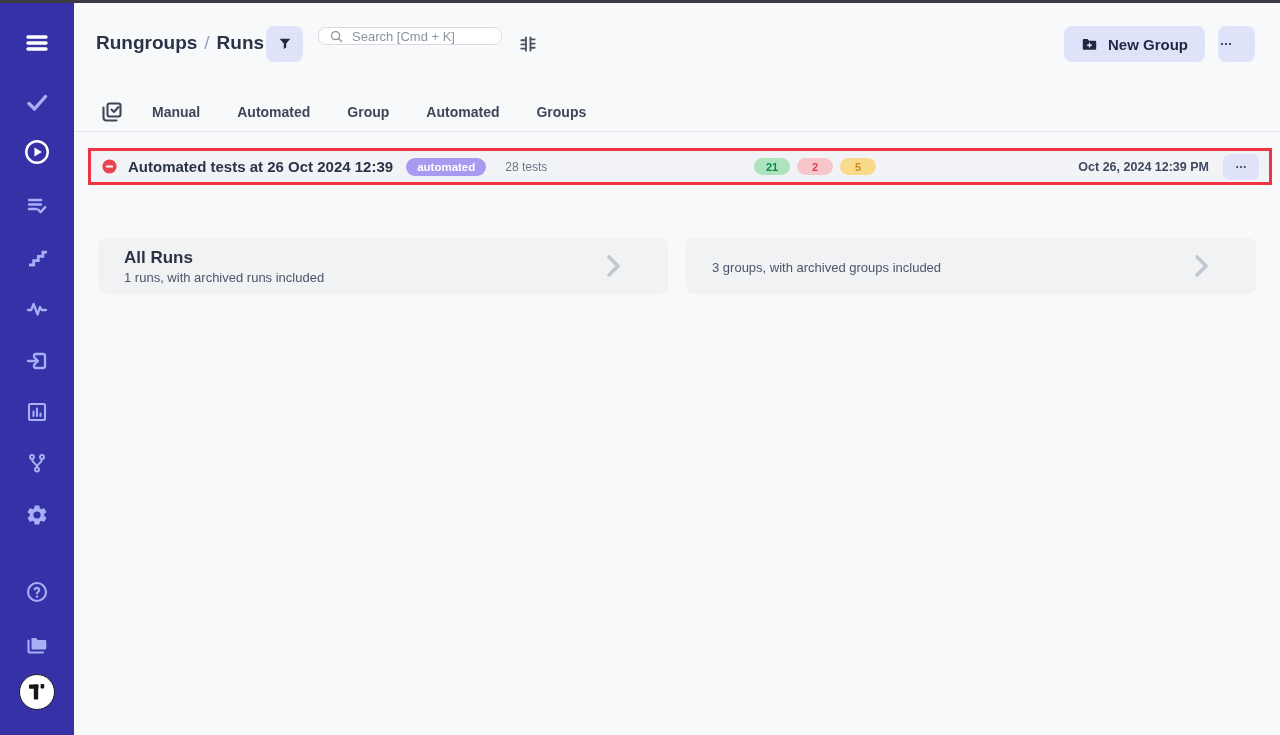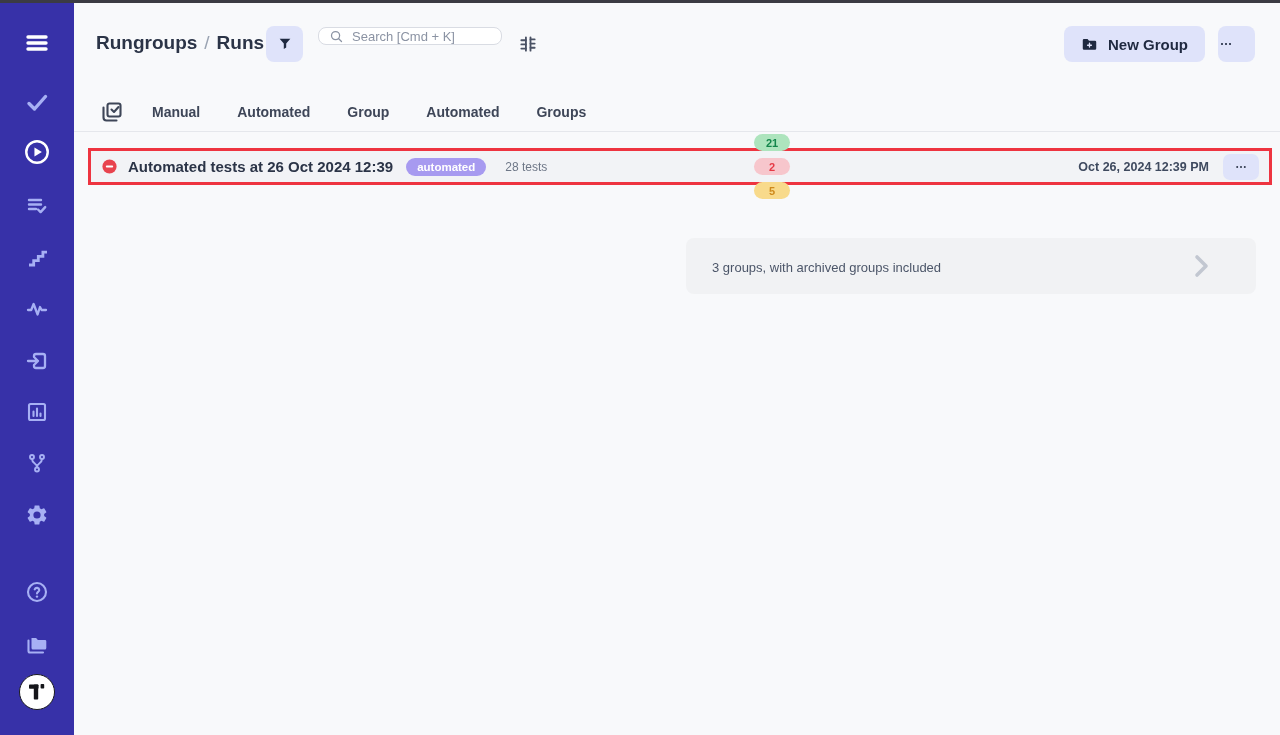--- a/index.html
+++ b/index.html
@@ -45,21 +45,21 @@
   .tabs-divider { position:absolute; left:74px; right:0; top:131px; height:1px; background:#e5e7ec; }
 
   
   .run-row { position:absolute; left:88px; top:148px; width:1184px; height:37px; background:#f2f3f6;
              border:3px solid #ee3440; display:flex; align-items:center; padding:0 10px; cursor:pointer; }
   .run-status { width:17px; height:17px; flex:0 0 auto; }
   .run-title { font-size:15px; font-weight:700; color:#2b3447; margin-left:10px; white-space:nowrap; }
   .type-badge { margin-left:13px; background:#a79af0; color:#ffffff; font-size:11.5px; font-weight:700;
                 padding:3px 11px; border-radius:10px; }
   .tests-count { margin-left:19px; font-size:12px; color:#6e7787; }
-  .count-pills { position:absolute; left:663px; display:flex; gap:7px; align-items:center;flex-direction:column; }
+  .count-pills { position:absolute; left:663px; display:flex; gap:7px; align-items:center; }
   .pill { width:36px; height:17px; border-radius:9px; font-size:11px; font-weight:700;
           display:flex; align-items:center; justify-content:center; }
   .pill-pass { background:#ade4bd; color:#13864b; }
   .pill-fail { background:#f7c6cc; color:#e63946; }
   .pill-skip { background:#f8da8b; color:#cf8a1c; }
   .run-right { position:absolute; right:10px; display:flex; align-items:center; gap:14px; }
   .run-date { font-size:12.5px; font-weight:600; color:#3f4a5f; white-space:nowrap; }
   .more-row { width:36px; height:26px; border-radius:7px; }
 
   
@@ -229,19 +229,26 @@
       <button class="icon-btn more-row">
         <svg viewBox="0 0 24 24" style="width:14px;height:14px">
           <circle cx="5.5" cy="12" r="1.7" fill="#2b3447"></circle>
             <circle cx="12" cy="12" r="1.7" fill="#2b3447"></circle>
             <circle cx="18.5" cy="12" r="1.7" fill="#2b3447"></circle>
         </svg>
       </button>
     </div>
   </div>
 
+  <div class="card card-runs">
+    <div class="card-title">All Runs</div>
+    <div class="card-sub">1 runs, with archived runs included</div>
+    <svg class="card-chevron" viewBox="0 0 26 26" fill="none">
+      <path d="M9 4l9 9-9 9" stroke="#c2c7d1" stroke-width="3.6" stroke-linecap="round" stroke-linejoin="round"></path>
+    </svg>
+  </div>
   <div class="card card-groups">
     <div class="card-sub">3 groups, with archived groups included</div>
     <svg class="card-chevron" viewBox="0 0 26 26" fill="none">
       <path d="M9 4l9 9-9 9" stroke="#c2c7d1" stroke-width="3.6" stroke-linecap="round" stroke-linejoin="round"></path>
     </svg>
   </div>
 </div>
 
 </body></html>

